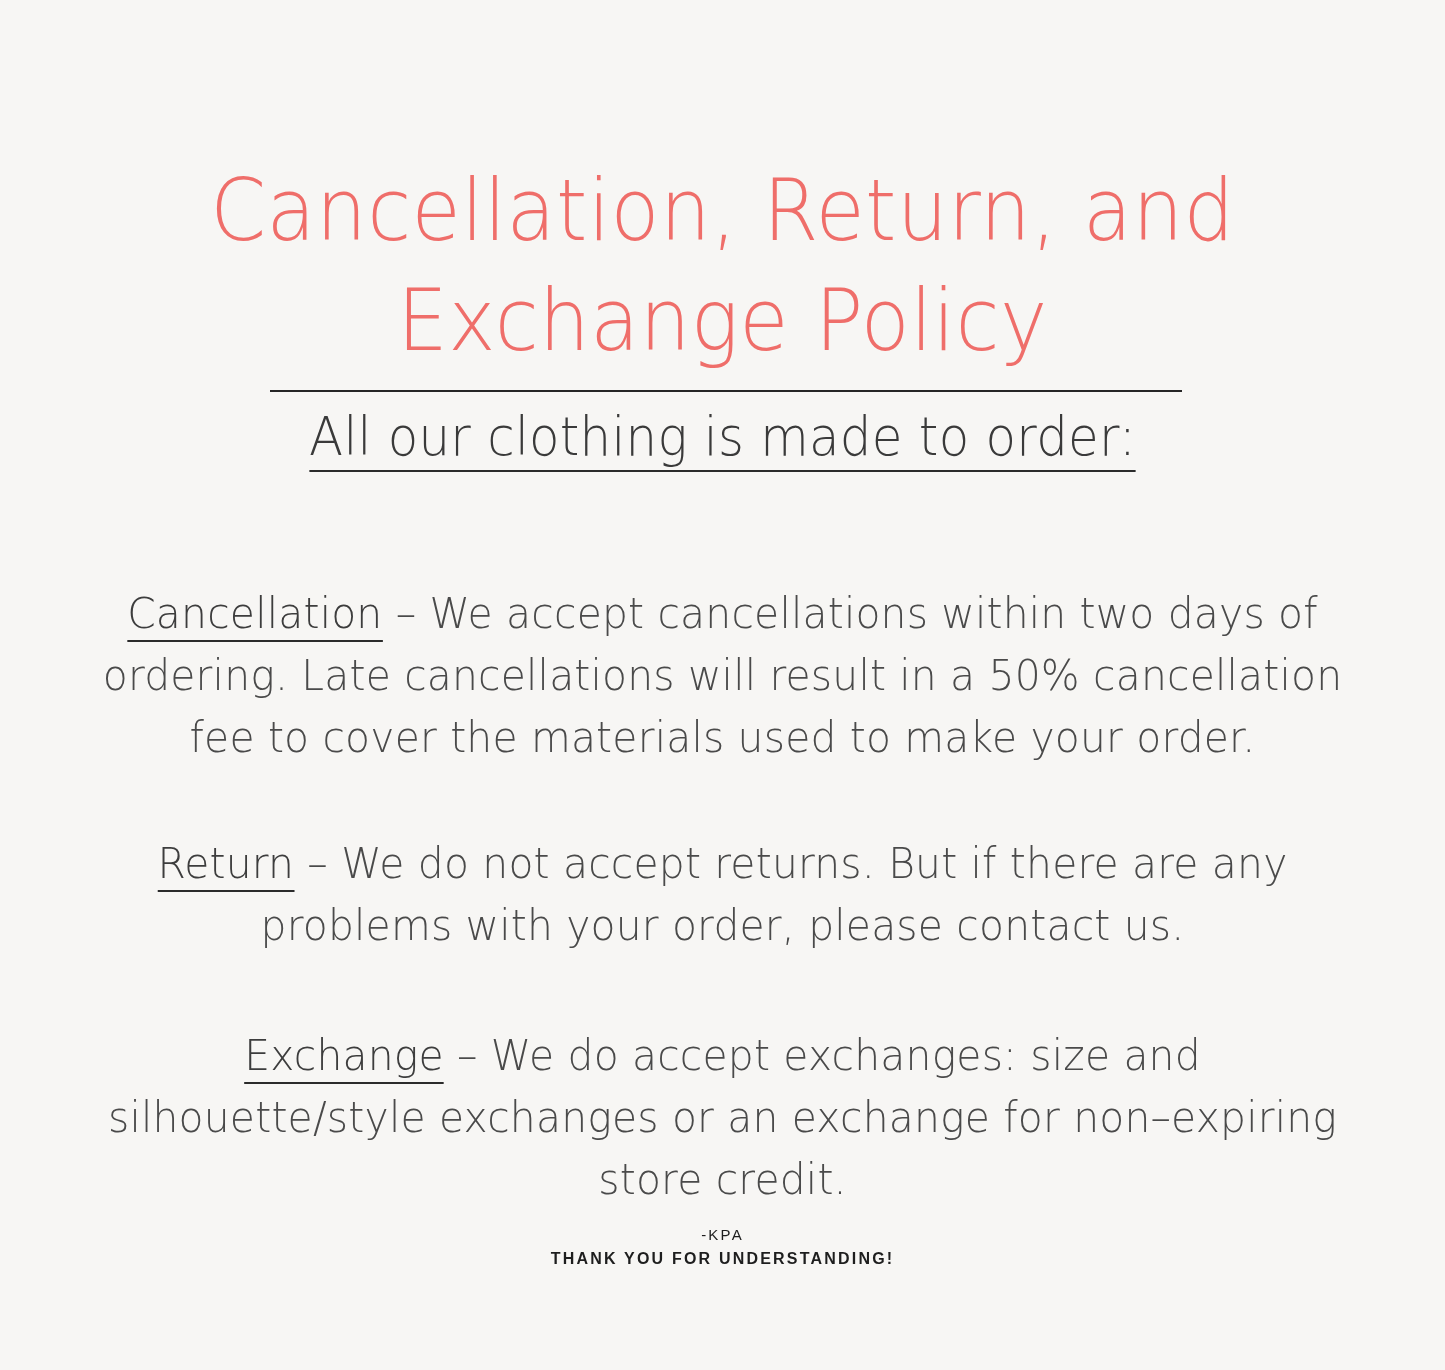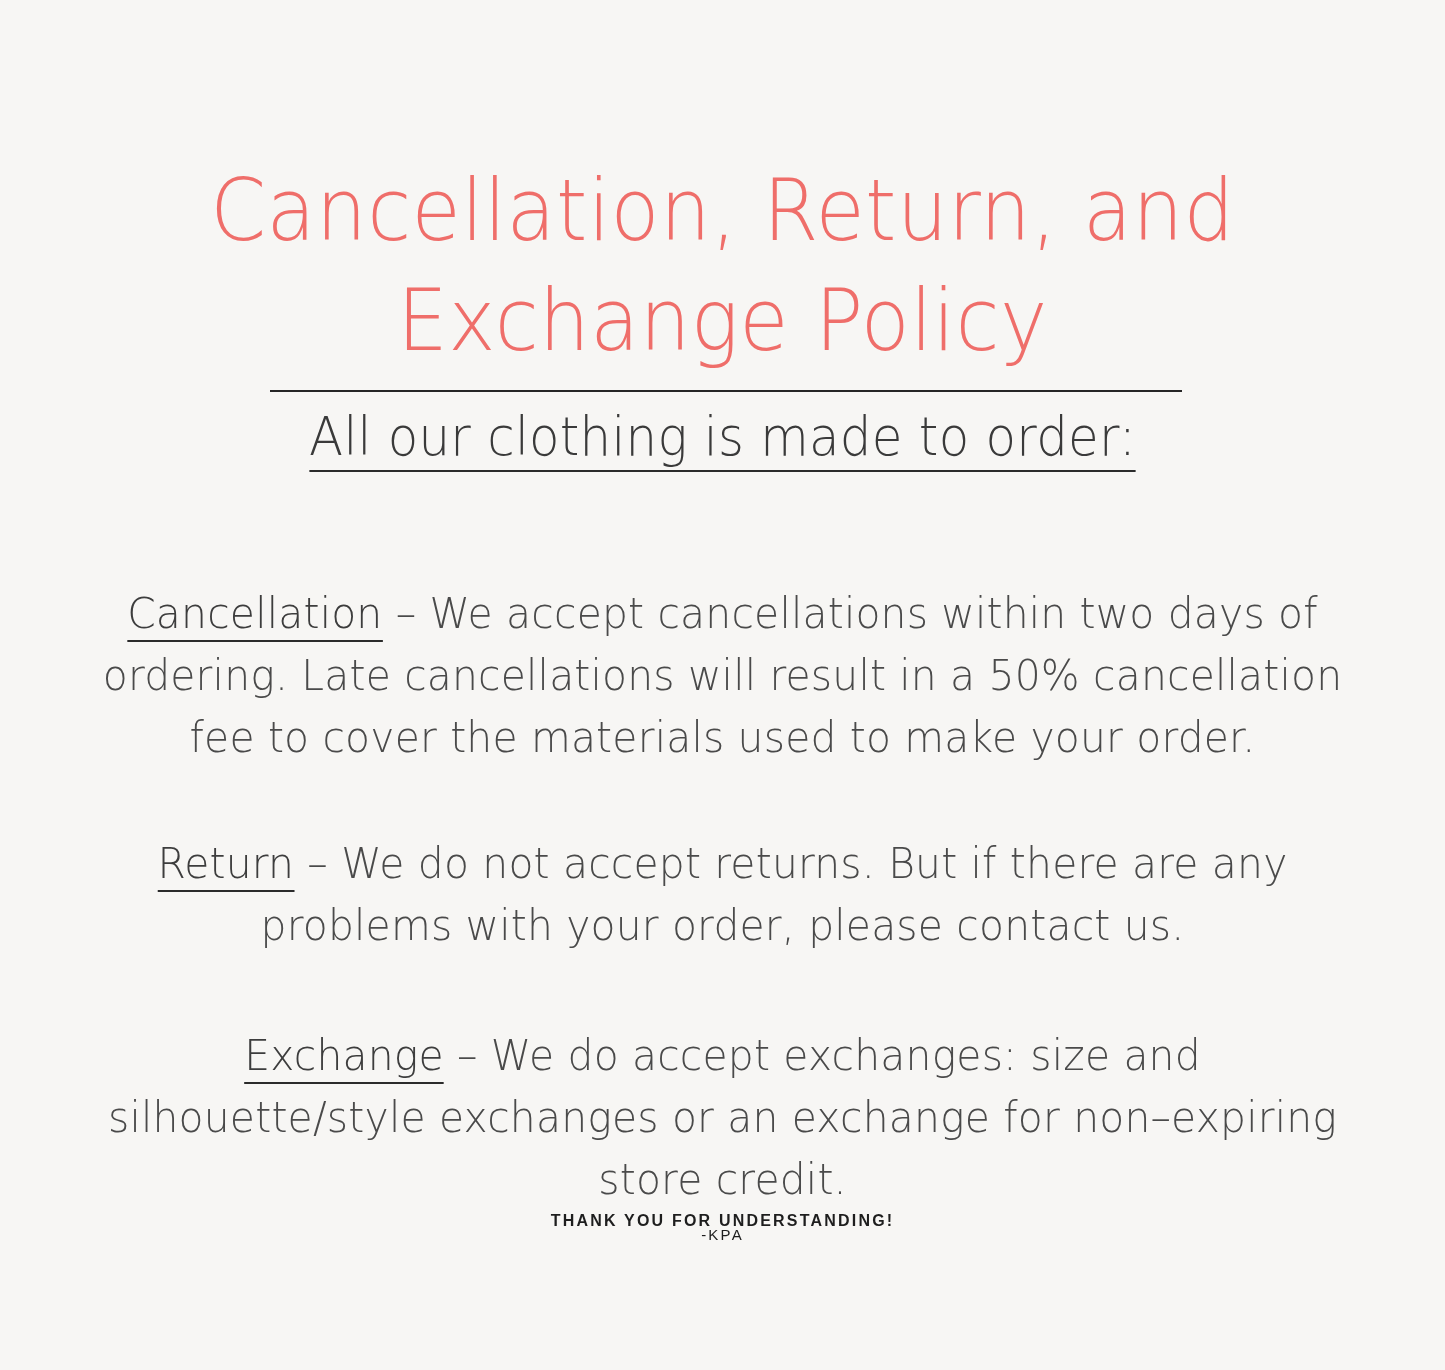--- a/index.html
+++ b/index.html
@@ -95,21 +95,21 @@
 
   .footer {
     position: absolute;
     left: 0;
     width: 1445px;
     text-align: center;
     color: #1e1e1e;
     font-family: "Liberation Sans", sans-serif;
   }
   #footer-thanks {
-    top: 1212px;
+    top: 1250px;
     font-size: 16px;
     font-weight: bold;
     letter-spacing: 2.2px;
   }
   #footer-sign {
     top: 1226px;
     font-size: 15px;
     font-weight: normal;
     letter-spacing: 2.2px;
   }

